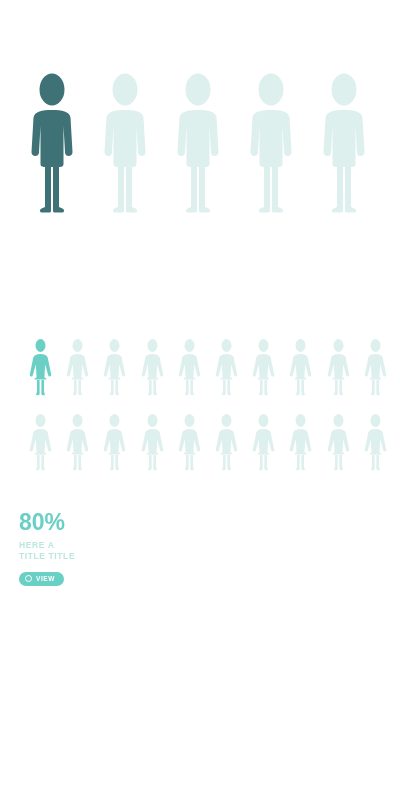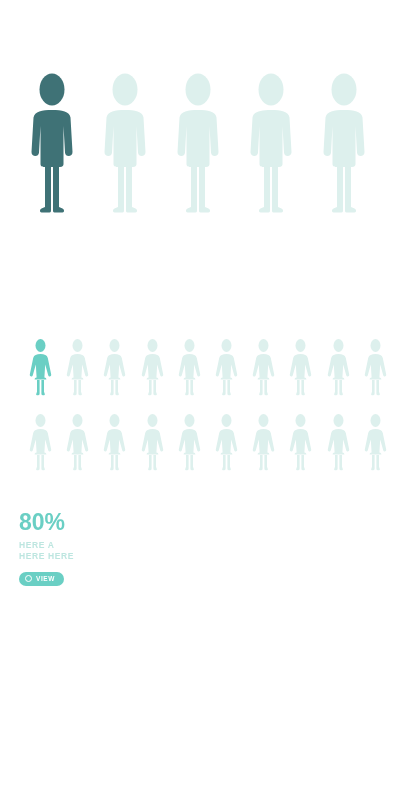--- a/index.html
+++ b/index.html
@@ -352,21 +352,21 @@
         </svg>
       </div>
     </div>
 
   </div>
 
   <div class="caption">
     <div class="pct" style="color: rgb(106, 207, 196);">80%</div>
     <div class="title" style="color: rgb(189, 230, 224);">
       <span>HERE A</span>
-      <span>HERE HERE</span>
+      <span>TITLE TITLE</span>
     </div>
     <button class="view-button" style="background: rgb(106, 207, 196);">
       <span class="view-icon"></span>
       <span class="view-label">VIEW</span>
     </button>
   </div>
 
 </div>
 
 </body></html>

